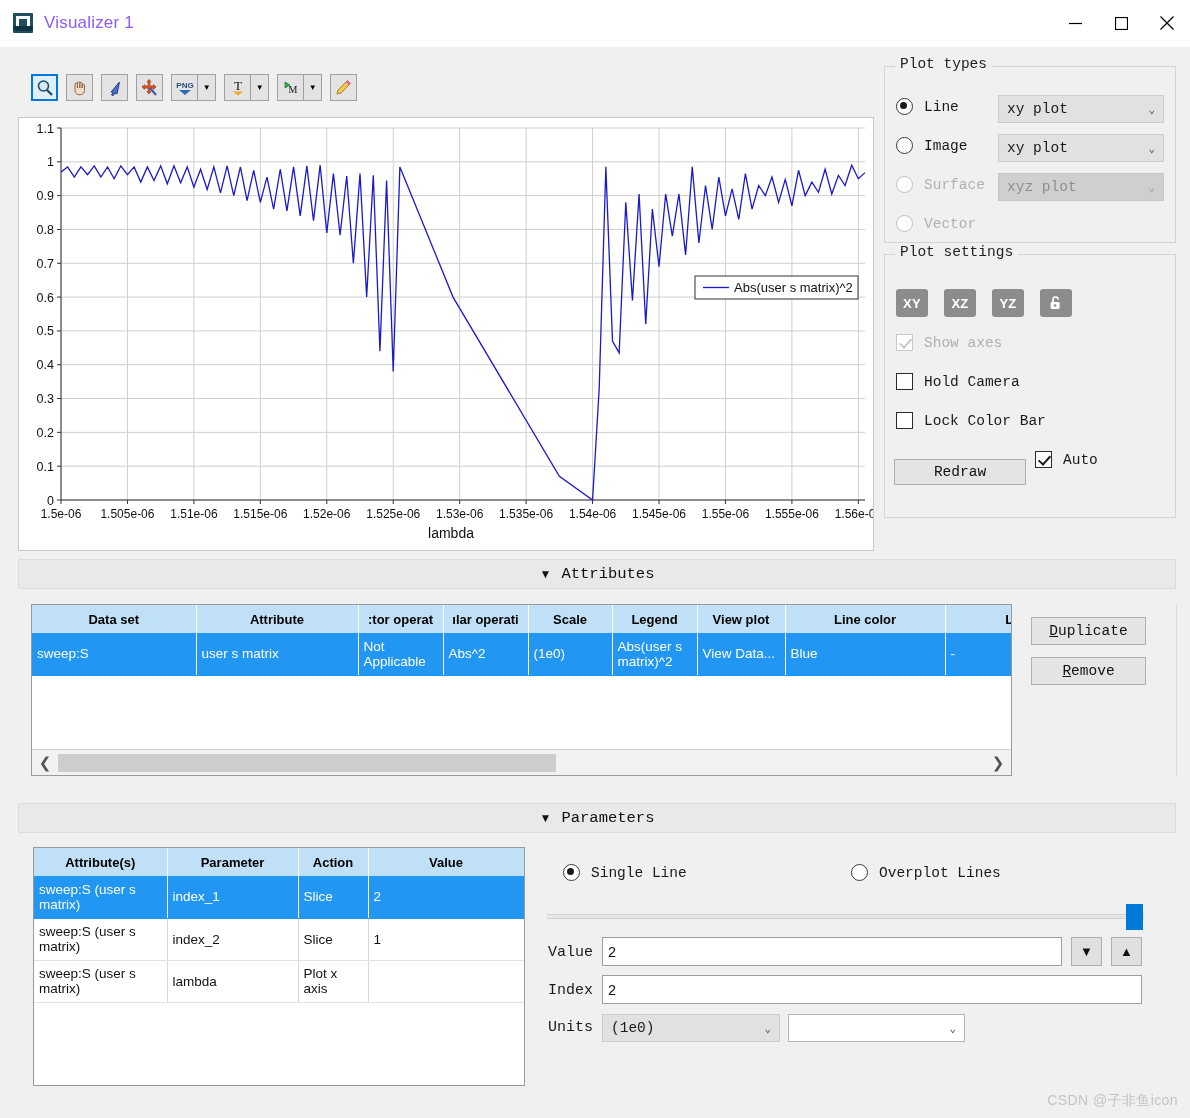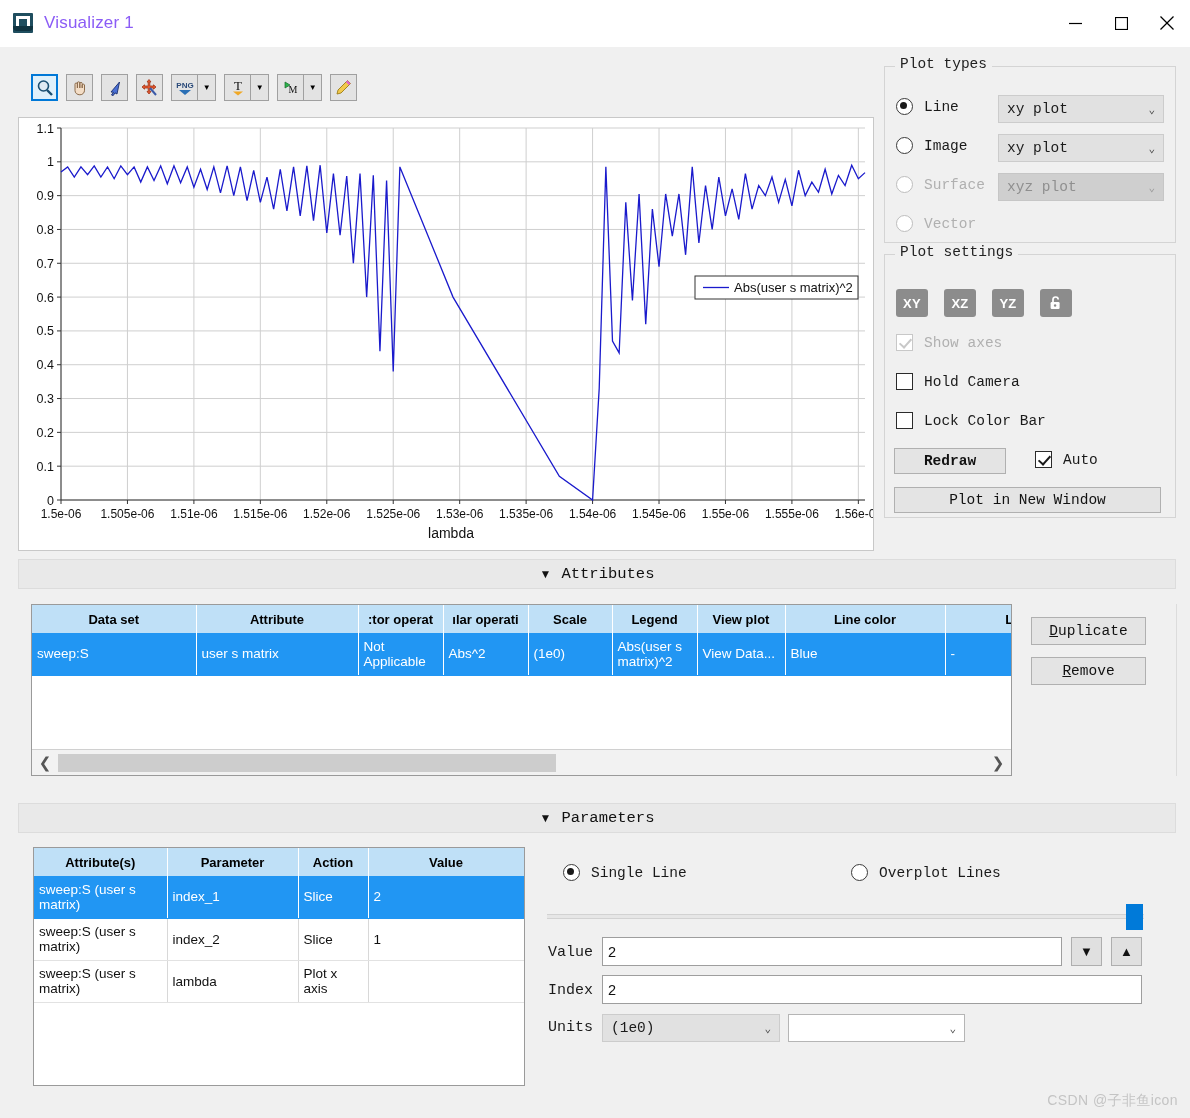--- a/index.html
+++ b/index.html
@@ -468,29 +468,26 @@
   </div>
   <div class="chk-row" style="left:11px; top:118px;">
     <div class="chk"></div>
     <div class="chk-lbl">Hold Camera</div>
   </div>
   <div class="chk-row" style="left:11px; top:157px;">
     <div class="chk"></div>
     <div class="chk-lbl">Lock Color Bar</div>
   </div>
 
-  <div class="pbtn" style="left:9px; top:193px; width:112px; height:26px;font-weight:bold;">
+  <div class="pbtn" style="left:9px; top:204px; width:132px; height:26px;">
     <span>Redraw</span>
   </div>
   <div class="chk-row" style="left:150px; top:196px;">
     <div class="chk on"></div>
     <div class="chk-lbl">Auto</div>
-  </div>
-  <div class="pbtn" style="left:9px; top:232px; width:267px; height:26px;">
-    <span>Plot in New Window</span>
   </div>
 </div>
 
 <div class="section-hdr" style="left:18px; top:559px; width:1158px;">
   <span class="tri">▼</span>
   <span class="lbl">Attributes</span>
 </div>
 
 <div class="tblbox" style="left:31px; top:604px; width:981px; height:172px;">
   <table class="grid" id="attr-table" style="width:1060px;">

